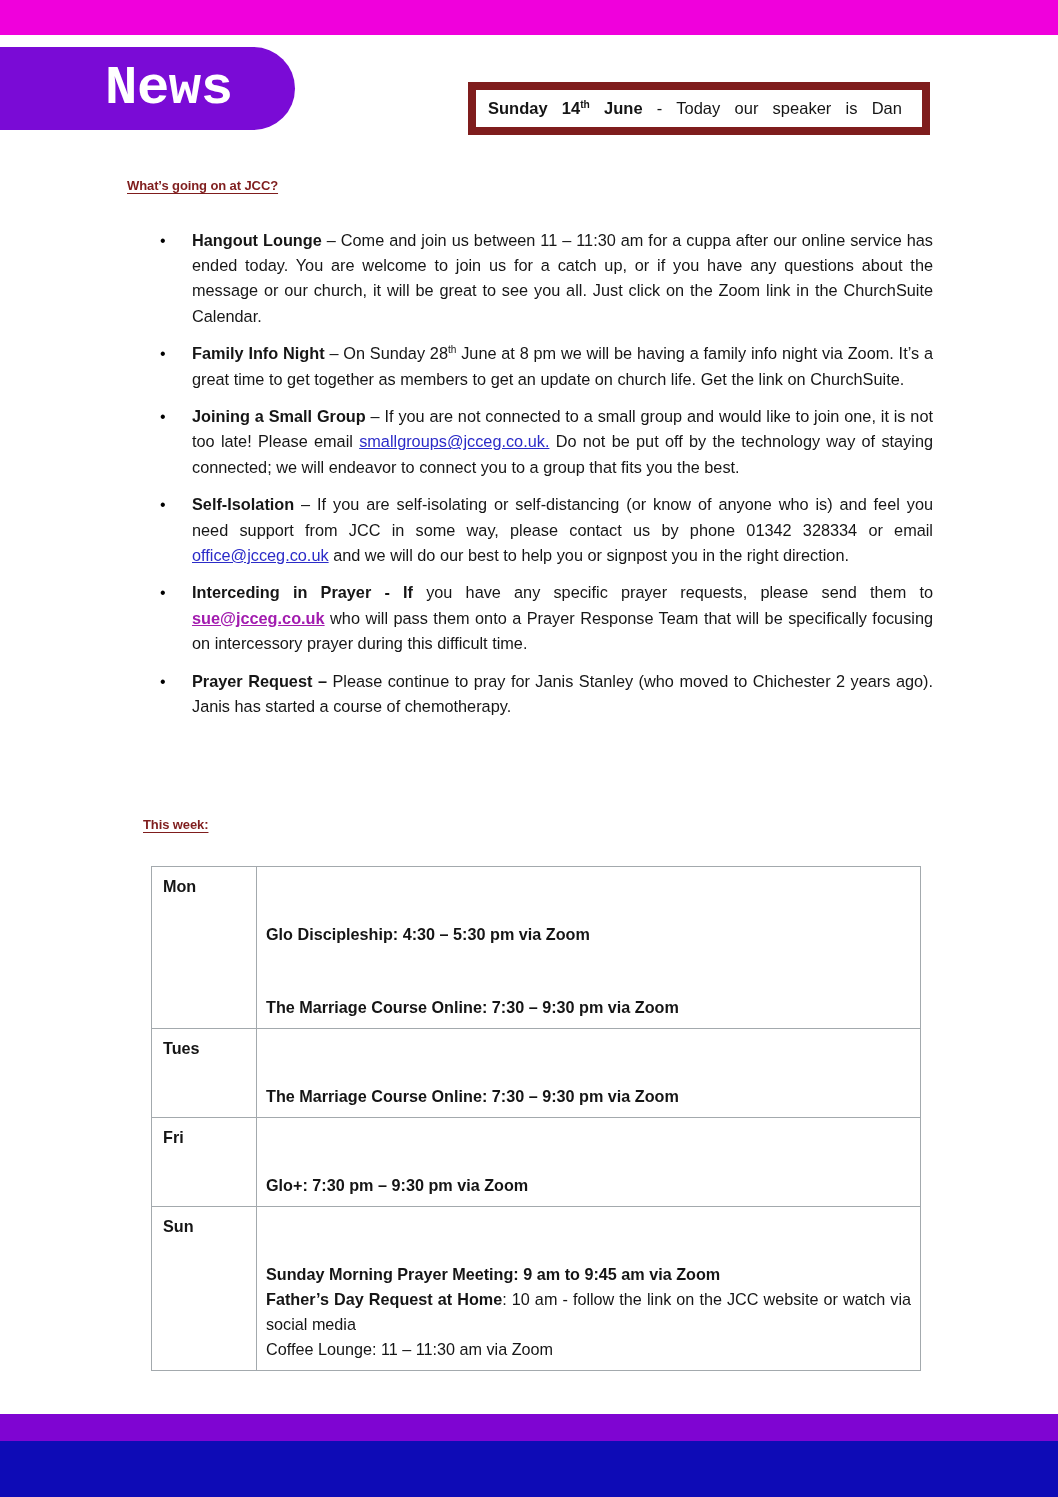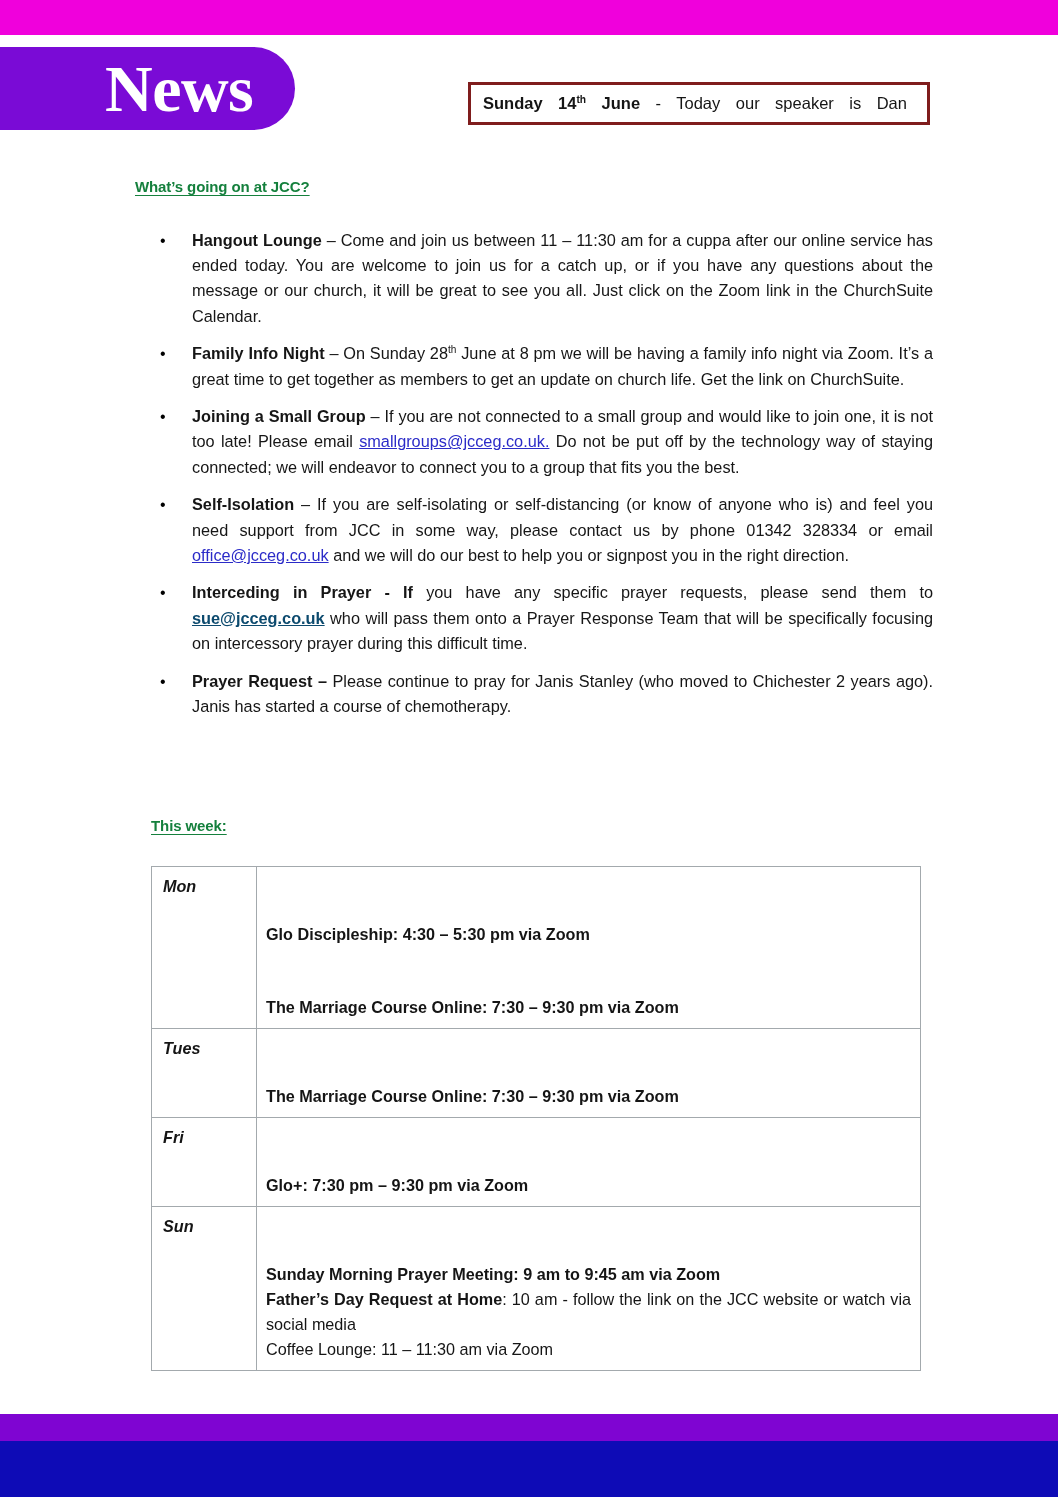--- a/index.html
+++ b/index.html
@@ -37,59 +37,58 @@
     width: 335px;
     height: 83px;
     background: #7A0BD6;
     border-radius: 0 60px 60px 0;
   }
   .news-badge-text {
     position: absolute;
     left: 105px;
     top: 54px;
     width: 200px;
-    font-size: 66px;
+    font-size: 54px;
     font-weight: bold;
     color: #ffffff;
     letter-spacing: -0.5px;
     line-height: 70px;
-    font-family: Liberation Serif, serif;
+    font-family: Liberation Mono, monospace;
   }
 
   
   .date-box {
     position: absolute;
     left: 468px;
     top: 82px;
     width: 462px;
     box-sizing: border-box;
-    border: 3px solid #7f1d1d;
+    border: 8px solid #7f1d1d;
     padding: 8px 20px 9px 12px;
     background: #ffffff;
   }
   .date-line {
     font-size: 16.5px;
     line-height: 20px;
     text-align: justify;
     text-align-last: justify;
     color: #151515;
   }
   .date-line b { font-weight: bold; }
   sup { font-size: 0.62em; vertical-align: super; line-height: 0; }
 
   
   .section-heading {
     position: absolute;
-    font-size: 15px;
+    font-size: 13px;
     font-weight: bold;
     text-decoration: underline;
     text-underline-offset: 3px;
-    color: #15803d;
+    color: #7f1d1d;
     letter-spacing: -0.1px;
-    margin-left: 8px;
   }
   #heading-whats-going-on { left: 127px; top: 178px; }
   #heading-this-week { left: 143px; top: 817px; }
 
   
   .bullets {
     position: absolute;
     left: 158px;
     top: 228px;
     width: 775px;
@@ -112,21 +111,21 @@
     line-height: 25.2px;
     color: #000;
   }
   .bullet-item b { font-weight: bold; }
   .link {
     color: #2B2BC8;
     text-decoration: underline;
     margin-top: 8px;
   }
   .link-bold {
-    color: #0c4a6e;
+    color: #a21caf;
     text-decoration: underline;
     font-weight: bold;
   }
 
   
   .week-table {
     position: absolute;
     left: 151px;
     top: 866px;
     width: 770px;
@@ -138,21 +137,20 @@
     padding: 7px 9px 8px 9px;
     font-size: 16.2px;
     line-height: 25px;
     vertical-align: top;
     color: #151515;
   }
   .week-table td.day {
     width: 84px;
     font-weight: bold;
     padding-left: 11px;
-    font-style: italic;
   }
   .evt { display: block; }
   .evt.bold { font-weight: bold; margin-top: 48px; }
   .evt.justify { text-align: justify; }
   .evt.justify b { font-weight: bold; }
 
   
   .footer-purple {
     position: absolute;
     left: 0;

